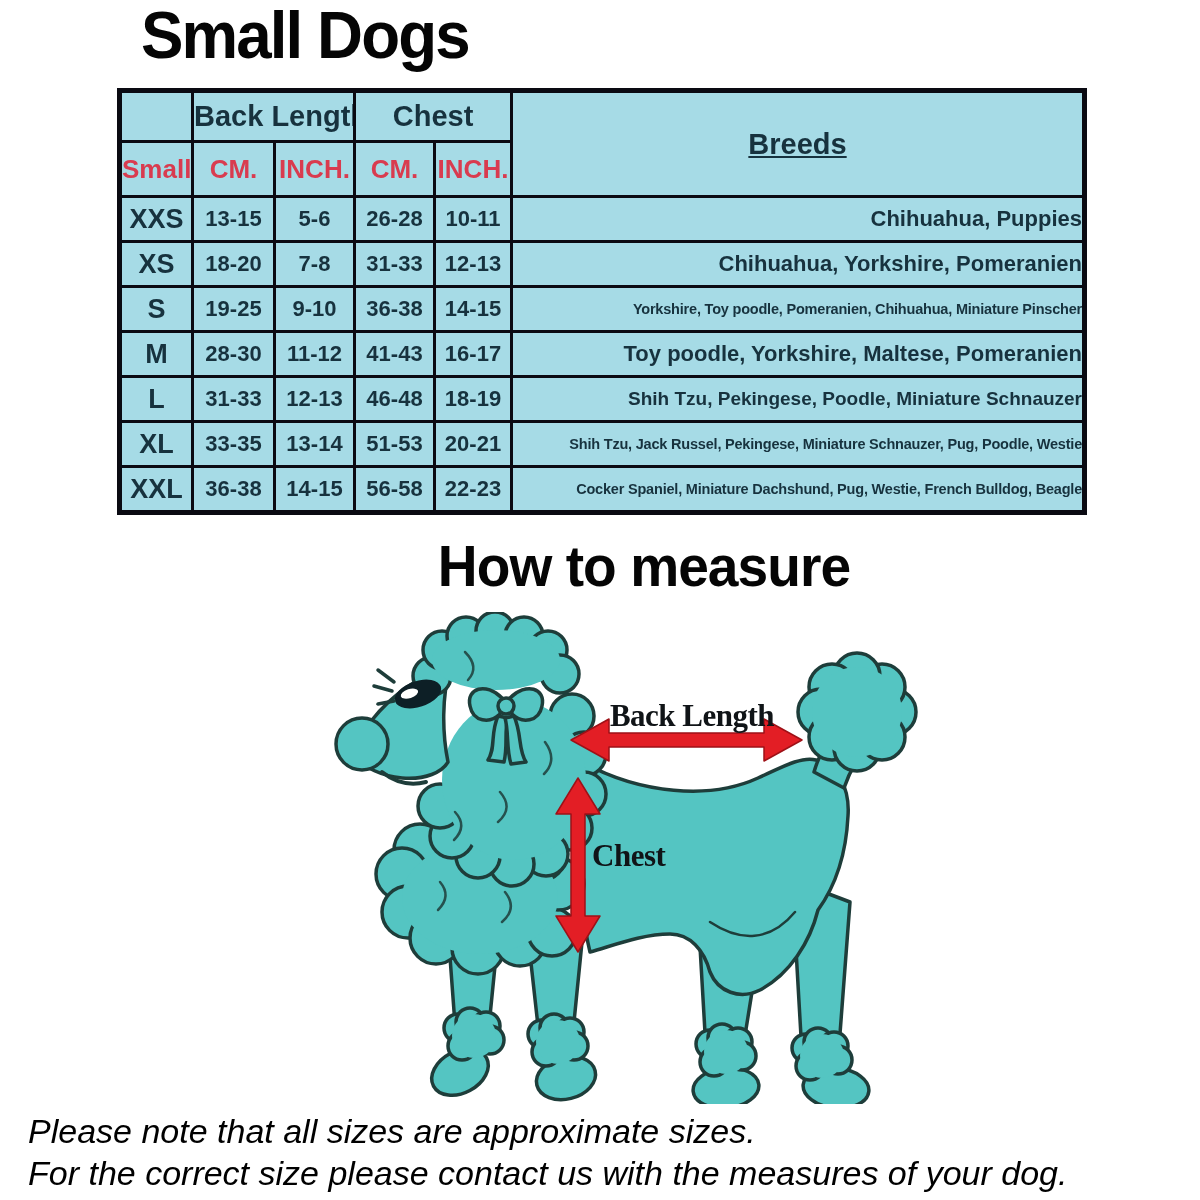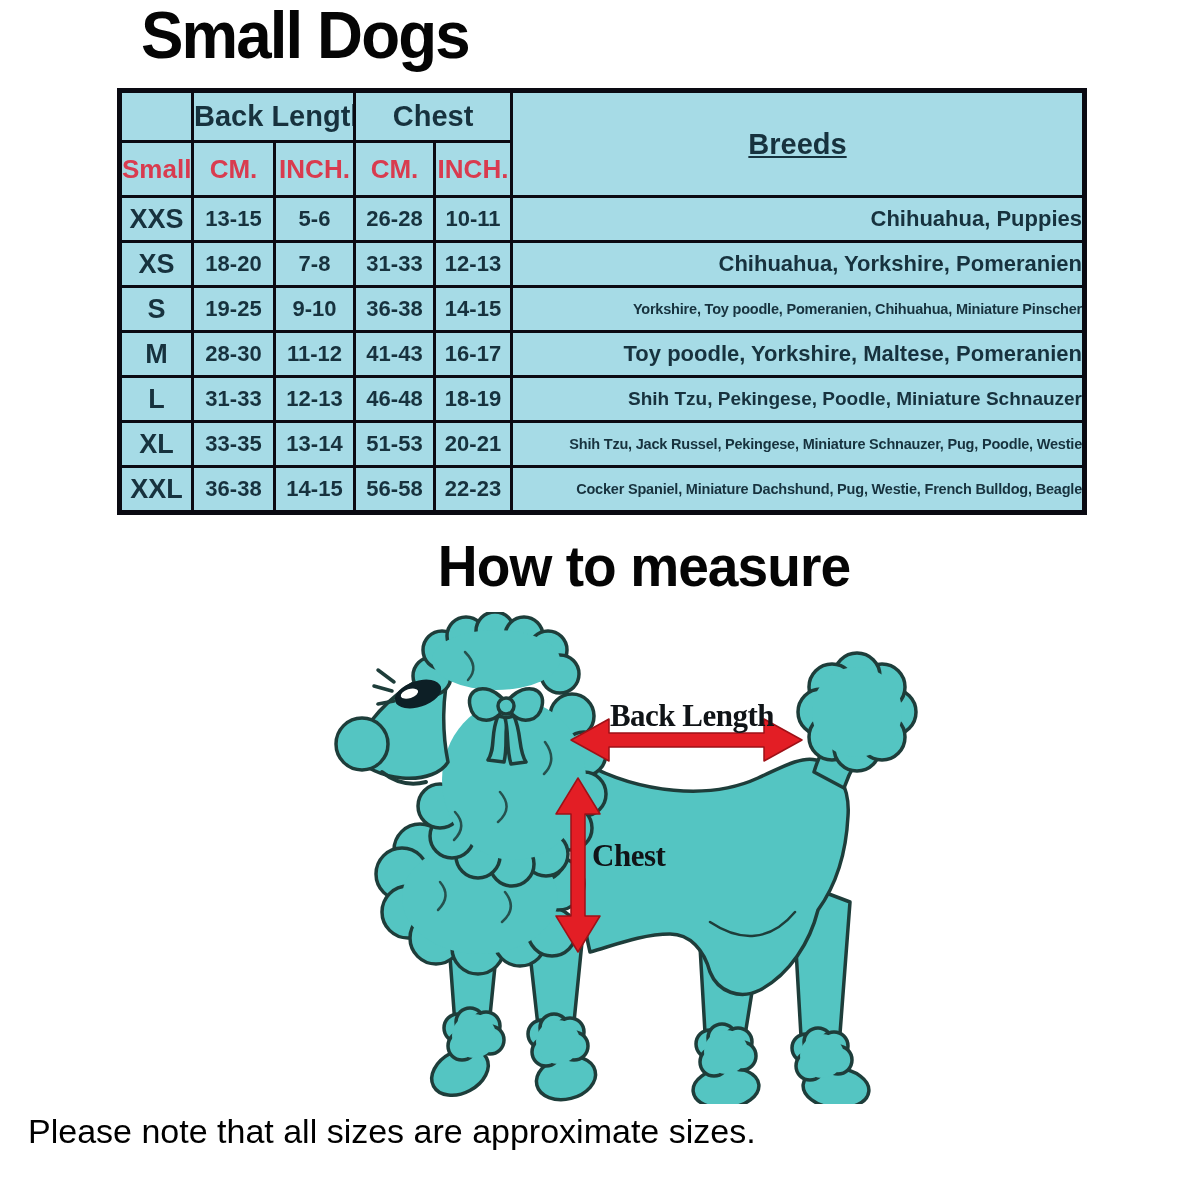--- a/index.html
+++ b/index.html
@@ -44,21 +44,21 @@
   .diagram svg{position:absolute;left:0;top:0;}
   .diagram-label{
     position:absolute;font-family:"Liberation Serif", serif;font-weight:bold;
     color:#101417;font-size:31px;letter-spacing:-0.5px;white-space:nowrap;
   }
   .back-length-label{left:302px;top:86px;width:200px;text-align:center;}
   .chest-label{left:302px;top:226px;}
   
   .notes{
     position:absolute;left:28px;top:1110px;width:1170px;
-    font-size:34px;color:#000;line-height:42px;font-weight:normal;
+    font-size:34px;color:#000;line-height:42px;font-weight:normal;font-style:italic;
   }
 </style>
 </head>
 <body>
 
 <div class="main-title"><span>Small Dogs</span></div>
 
 <div class="size-table-wrap">
   <table class="size-table">
     <colgroup>
@@ -299,13 +299,14 @@
       <polygon points="281,128 319,107 319,121 474,121 474,107 512,128 474,149 474,135 319,135 319,149"></polygon>
       <polygon points="288,166 310,202 295,202 295,304 310,304 288,340 266,304 281,304 281,202 266,202"></polygon>
     </g>
   </svg>
   <div class="diagram-label back-length-label">Back Length</div>
   <div class="diagram-label chest-label">Chest</div>
 </div>
 
 <div class="notes">
   <div>Please note that all sizes are approximate sizes.</div>
+  <div>For the correct size please contact us with the measures of your dog.</div>
 </div>
 
 </body></html>

